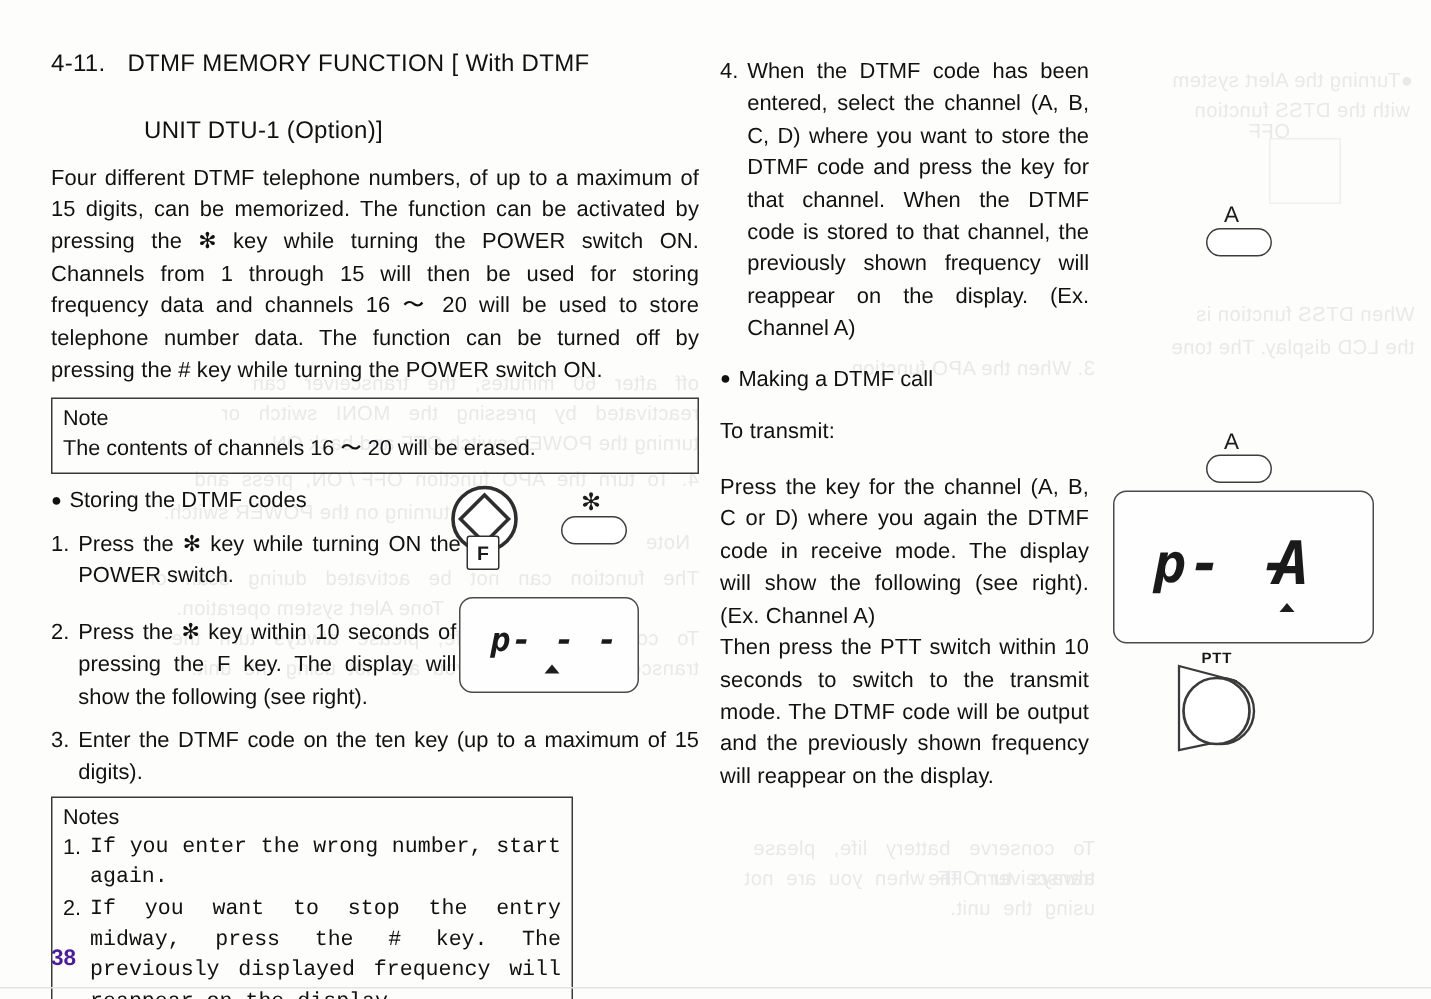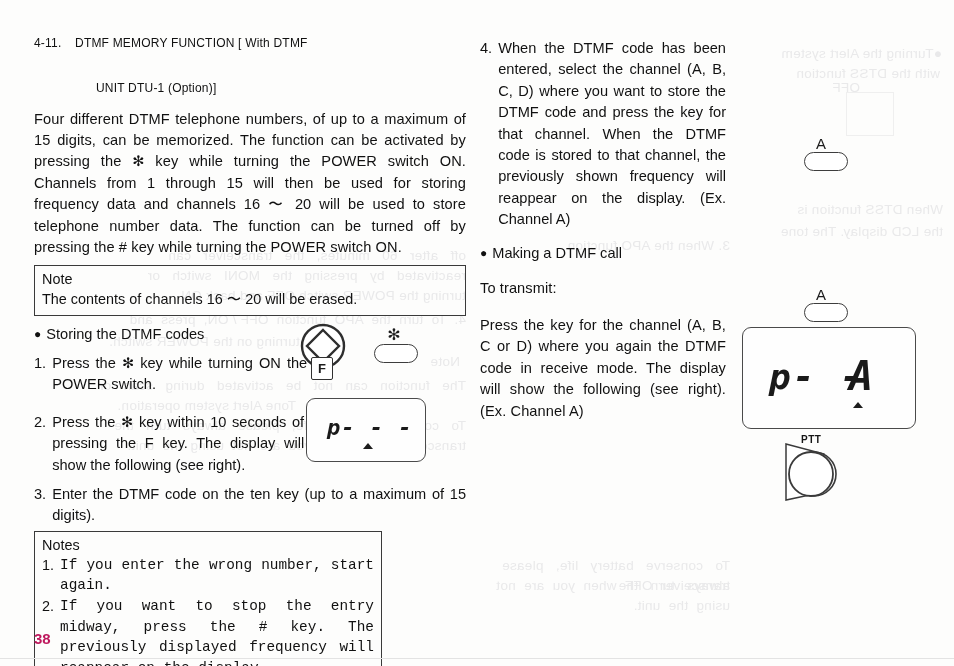--- a/index.html
+++ b/index.html
@@ -42,21 +42,21 @@
   
   .col {
     position: absolute;
     box-sizing: border-box;
   }
   #col-left  { left: 34px;  top: 32px; width: 432px; }
   #col-mid   { left: 480px; top: 38px; width: 246px; }
 
   
   .heading {
-    font-size: 12px;
+    font-size: 16px;
     line-height: 22.5px;
     letter-spacing: .2px;
     text-align: justify;
     text-align-last: left;
     margin: 0 0 9px 0;
   }
   .heading .ind { display: inline; }
 
   p.body {
     font-size: 14.6px;
@@ -188,21 +188,21 @@
     font-weight: bold;
     color: #1b1b1b;
   }
 
   .pagenum {
     position: absolute;
     left: 34px;
     top: 630px;
     font-size: 15px;
     font-weight: bold;
-    color: #be185d;
+    color: #4c1d95;
   }
   .footrule {
     position: absolute;
     left: 0px;
     top: 658px;
     width: 954px;
     height: 1px;
     background: #e3e3e3;
   }
 </style>
@@ -309,20 +309,21 @@
 
     <div class="bullet" style="margin-top:2px;margin-bottom:14px;">
       <span class="dot">●</span>
       <span>Making a DTMF call</span>
     </div>
 
     <p class="body" style="text-align:left;margin-bottom:16px;">To transmit:</p>
 
     <p class="body" style="margin-bottom:0;">Press the key for the channel (A, B, C or D) where you again the DTMF code in receive mode. The display will show the following (see right). (Ex. Channel A)</p>
 
+    <p class="body" style="margin-top:0;">Then press the PTT switch within 10 seconds to switch to the transmit mode. The DTMF code will be output and the previously shown frequency will reappear on the display.</p>
   </div>
 
   <div class="keylabel" style="left:806px;top:135px;width:30px;">A</div>
   <div class="keyoval" style="left:804px;top:152px;width:42px;height:17px;"></div>
 
   <div class="keylabel" style="left:806px;top:286px;width:30px;">A</div>
   <div class="keyoval" style="left:804px;top:303px;width:42px;height:17px;"></div>
 
   <div class="lcd" style="left:742px;top:327px;width:172px;height:100px;">
     <div class="seg" style="left:26px;top:28px;font-size:36px;letter-spacing:2px;">p- -</div>

